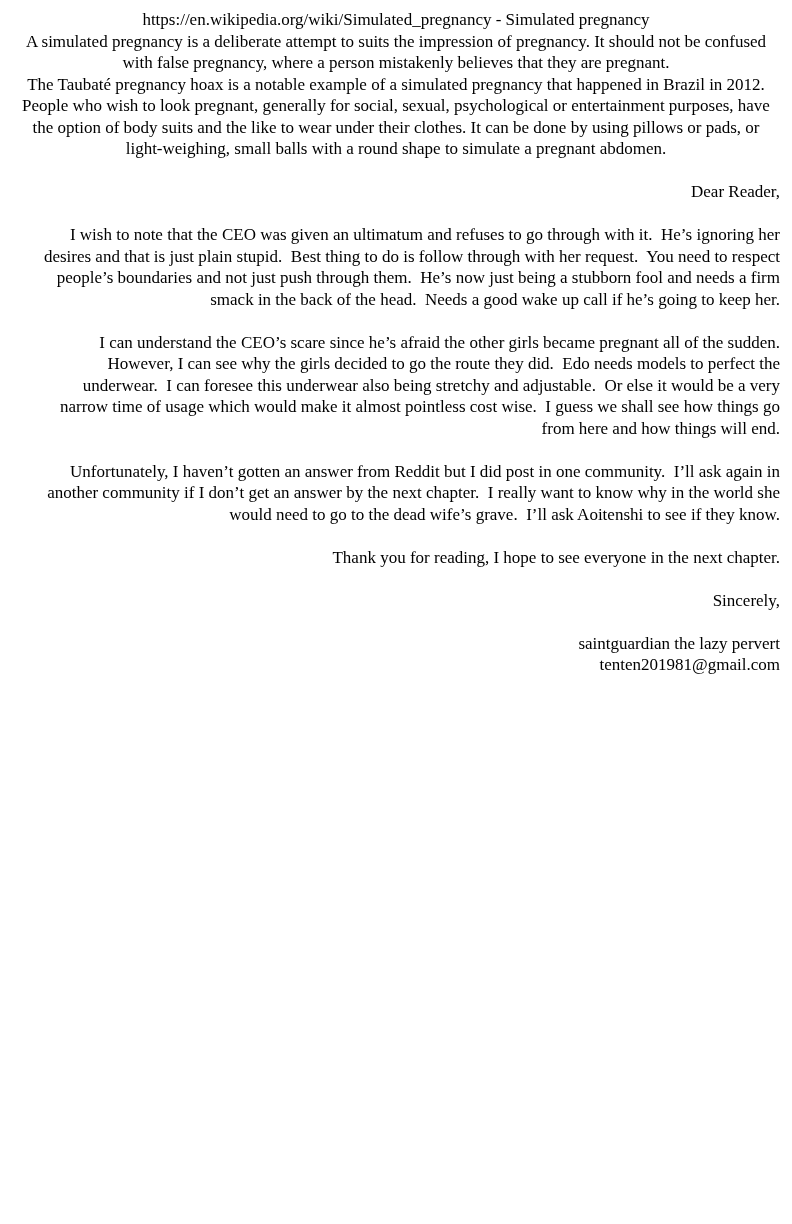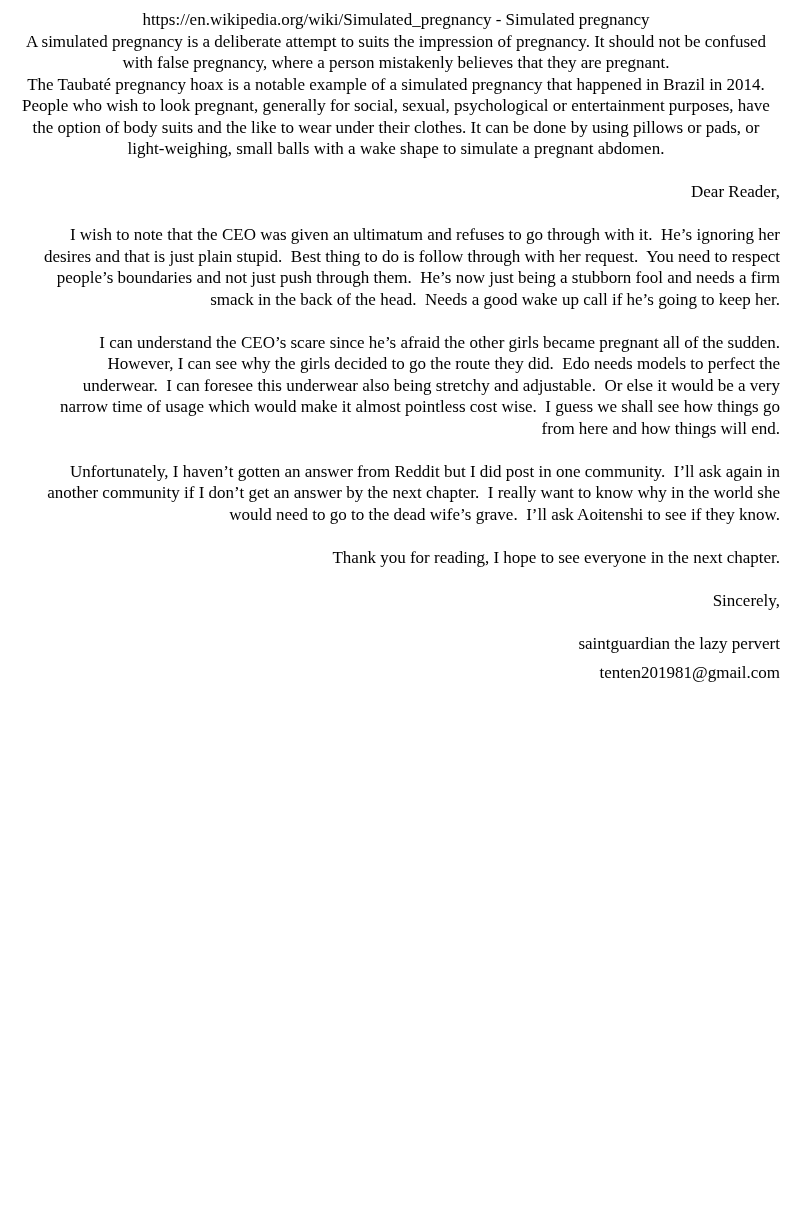--- a/index.html
+++ b/index.html
@@ -31,33 +31,33 @@
   .letter p {
     margin: 21.5px 0 0 0;
     text-align: right;
     white-space: pre-wrap;
   }
   .letter p.indent {
     text-indent: 22px;
     margin-left: 26px;
   }
   .letter p.email {
-    margin-top: 8px;
+    margin-top: 0;
   }
 </style>
 </head>
 <body>
 
 <div class="page">
 
   <div class="header">
     <p>https://en.wikipedia.org/wiki/Simulated_pregnancy - Simulated pregnancy</p>
     <p>A simulated pregnancy is a deliberate attempt to suits the impression of pregnancy. It should not be confused with false pregnancy, where a person mistakenly believes that they are pregnant.</p>
-    <p>The Taubaté pregnancy hoax is a notable example of a simulated pregnancy that happened in Brazil in 2014.</p>
-    <p>People who wish to look pregnant, generally for social, sexual, psychological or entertainment purposes, have the option of body suits and the like to wear under their clothes. It can be done by using pillows or pads, or light-weighing, small balls with a wake shape to simulate a pregnant abdomen.</p>
+    <p>The Taubaté pregnancy hoax is a notable example of a simulated pregnancy that happened in Brazil in 2012.</p>
+    <p>People who wish to look pregnant, generally for social, sexual, psychological or entertainment purposes, have the option of body suits and the like to wear under their clothes. It can be done by using pillows or pads, or light-weighing, small balls with a round shape to simulate a pregnant abdomen.</p>
   </div>
 
   <div class="letter">
     <p class="noindent">Dear Reader,</p>
     <p class="indent">I wish to note that the CEO was given an ultimatum and refuses to go through with it.  He’s ignoring her desires and that is just plain stupid.  Best thing to do is follow through with her request.  You need to respect people’s boundaries and not just push through them.  He’s now just being a stubborn fool and needs a firm smack in the back of the head.  Needs a good wake up call if he’s going to keep her.</p>
     <p class="indent">I can understand the CEO’s scare since he’s afraid the other girls became pregnant all of the sudden.  However, I can see why the girls decided to go the route they did.  Edo needs models to perfect the underwear.  I can foresee this underwear also being stretchy and adjustable.  Or else it would be a very narrow time of usage which would make it almost pointless cost wise.  I guess we shall see how things go from here and how things will end.</p>
     <p class="indent">Unfortunately, I haven’t gotten an answer from Reddit but I did post in one community.  I’ll ask again in another community if I don’t get an answer by the next chapter.  I really want to know why in the world she would need to go to the dead wife’s grave.  I’ll ask Aoitenshi to see if they know.</p>
     <p class="indent">Thank you for reading, I hope to see everyone in the next chapter.</p>
     <p class="noindent">Sincerely,</p>
     <p class="noindent">saintguardian the lazy pervert</p>

